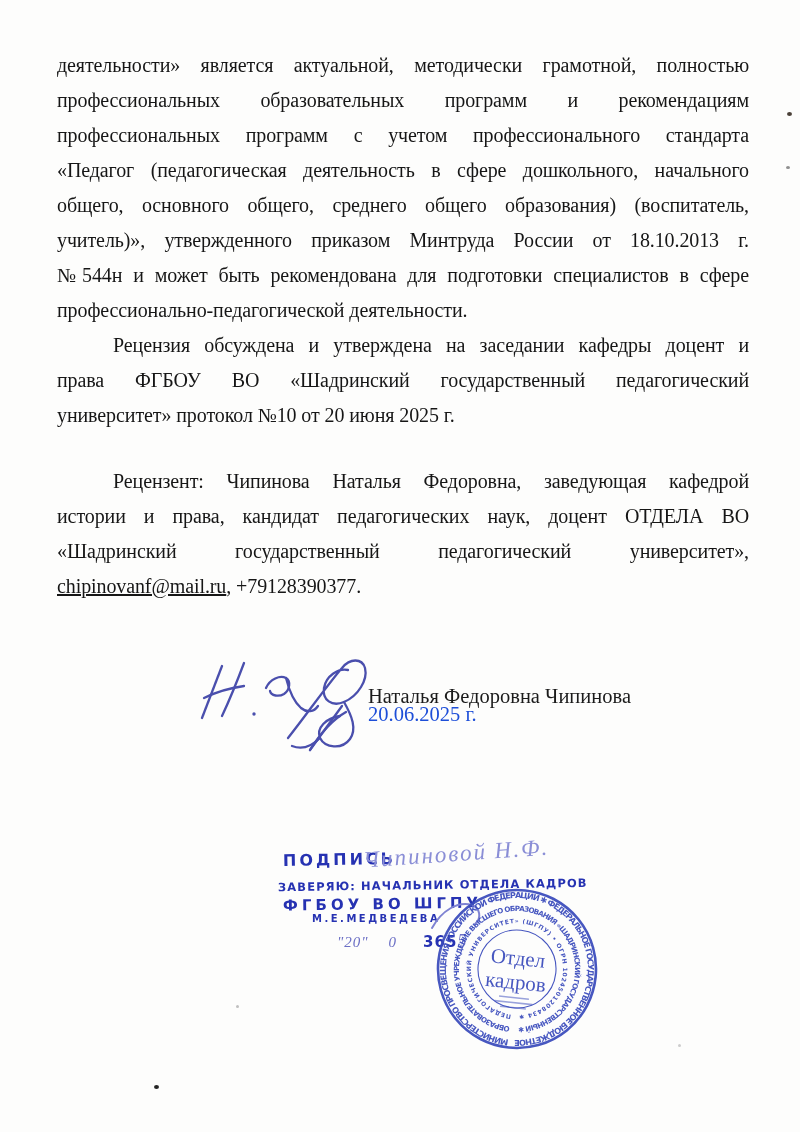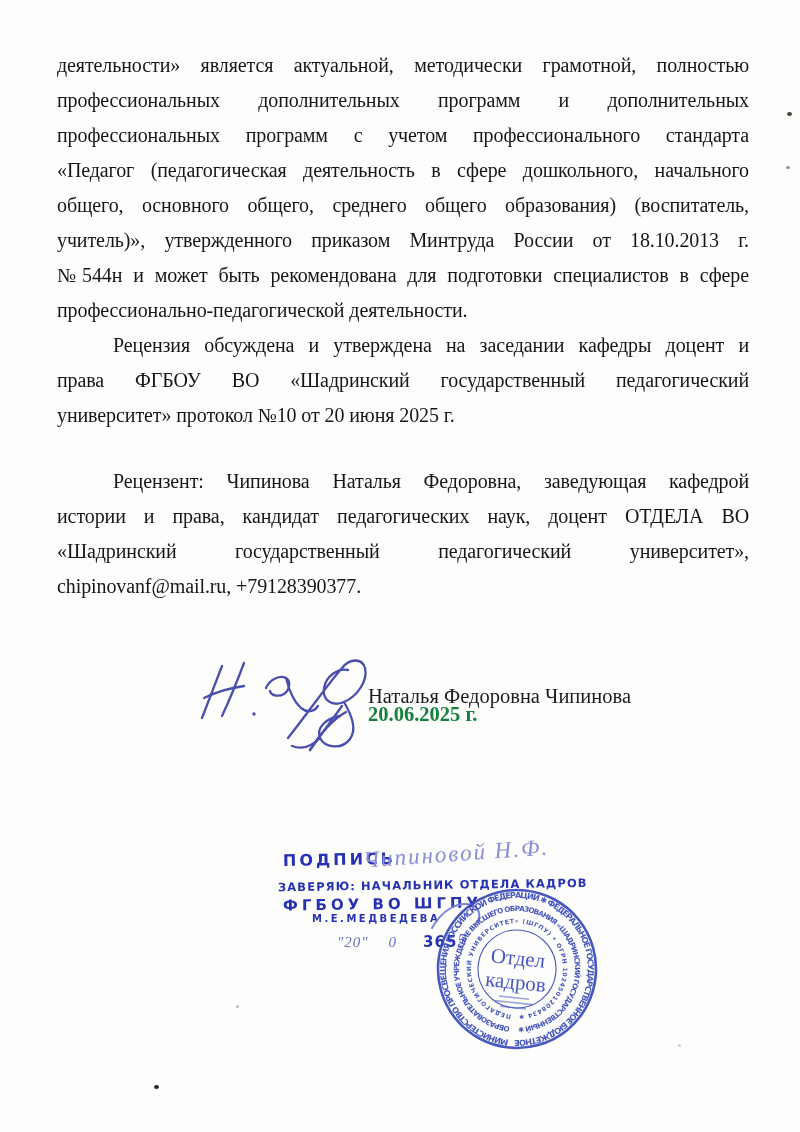--- a/index.html
+++ b/index.html
@@ -13,25 +13,25 @@
   }
   
   .textblock{
     position:absolute;left:57px;top:48px;width:692px;
     color:#161616;font-size:20px;line-height:35px;letter-spacing:-0.1px;
   }
   .line{white-space:normal;}
   .j{text-align:justify;text-align-last:justify;}
   .ind{text-indent:56px;}
   .p3{margin-top:31px;}
-  .underline{}
+  .underline{text-decoration:underline;}
   
   .sig-svg{position:absolute;left:192px;top:646px;}
   .sig-name{position:absolute;left:368px;top:685px;font-size:20.5px;color:#1b1b1b;}
-  .sig-date{position:absolute;left:368px;top:703px;font-size:20.5px;color:#15803d;font-weight:bold;}
+  .sig-date{position:absolute;left:368px;top:703px;font-size:20.5px;color:#1d4ed8;}
   
   .stampline{
     position:absolute;font-family:"DejaVu Sans",sans-serif;font-weight:bold;
     color:#2632b2;white-space:nowrap;
   }
   .sl1{left:283px;top:850px;font-size:16px;letter-spacing:3px;transform:rotate(-1deg);}
   .sl2{left:278px;top:878px;font-size:11.5px;letter-spacing:1.1px;transform:rotate(-0.8deg);}
   .sl3{left:283px;top:895px;font-size:15px;letter-spacing:4px;transform:rotate(-0.8deg);}
   .sl4{left:312px;top:913px;font-size:10px;letter-spacing:2.5px;}
   .sl5{left:337px;top:931px;font-size:15px;letter-spacing:1px;}
@@ -59,21 +59,21 @@
   .sp5{left:678px;top:1044px;width:3px;height:3px;background:#cdcdcd;}
 </style>
 </head>
 <body>
 
 <div class="page">
 
   <div class="textblock">
     <div class="para">
       <div class="line j">деятельности» является актуальной, методически грамотной, полностью</div>
-      <div class="line j">профессиональных дополнительных программ и дополнительных</div>
+      <div class="line j">профессиональных образовательных программ и рекомендациям</div>
       <div class="line j">профессиональных программ с учетом профессионального стандарта</div>
       <div class="line j">«Педагог (педагогическая деятельность в сфере дошкольного, начального</div>
       <div class="line j">общего, основного общего, среднего общего образования) (воспитатель,</div>
       <div class="line j">учитель)», утвержденного приказом Минтруда России от 18.10.2013 г.</div>
       <div class="line j">№544н  и может быть рекомендована для подготовки специалистов в сфере</div>
       <div class="line">профессионально-педагогической деятельности.</div>
     </div>
     <div class="para">
       <div class="line j ind">Рецензия обсуждена и утверждена на заседании кафедры доцент и</div>
       <div class="line j">права ФГБОУ ВО «Шадринский государственный педагогический</div>

